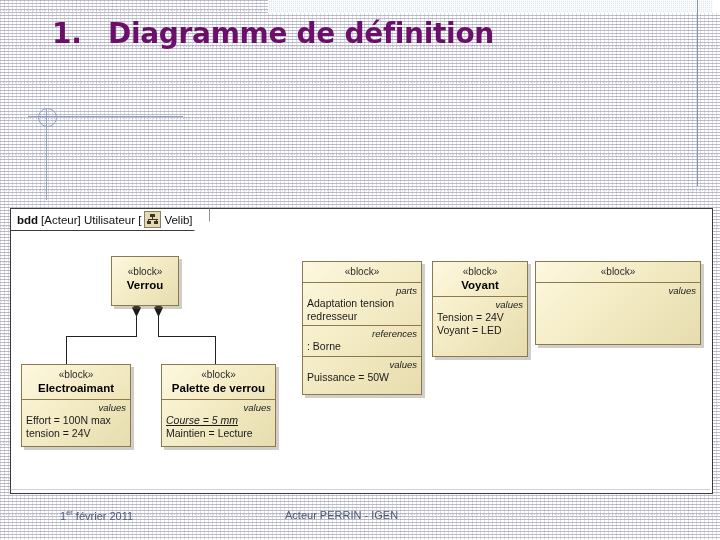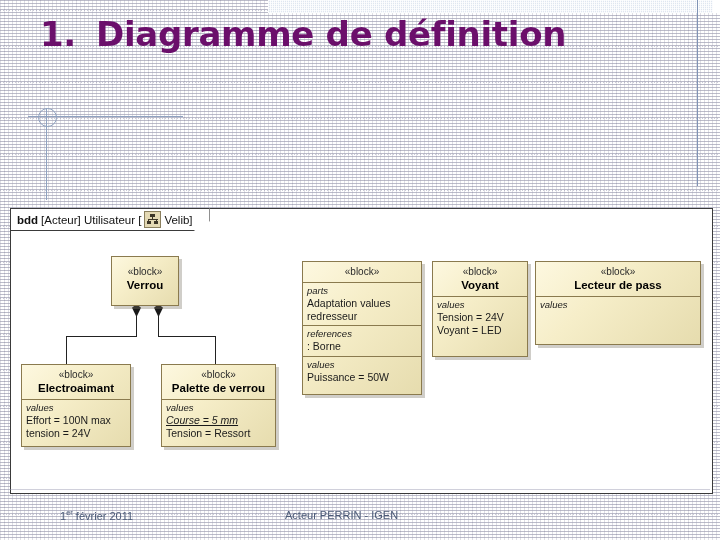--- a/index.html
+++ b/index.html
@@ -57,25 +57,25 @@
     border:1px solid #8fa2c0;border-radius:50%;background:transparent;
   }
   .deco-hline{
     position:absolute;left:28px;top:116px;width:155px;height:1px;background:#8fa2c0;
   }
   .deco-vline{
     position:absolute;left:46px;top:108px;width:1px;height:92px;background:#8fa2c0;
   }
   
   .title{
-    position:absolute;left:40px;top:12px;width:620px;
+    position:absolute;left:52px;top:12px;width:620px;
     color:#6b0f6b;
     font-family:"DejaVu Sans", sans-serif;
     font-weight:bold;
-    font-size:34px;
+    font-size:28px;
     line-height:44px;
     letter-spacing:-0.3px;
   }
   .title .num{display:inline-block;width:56px;}
   .title .l2{display:block;margin-left:56px;}
 
   
   .frame{
     position:absolute;left:10px;top:208px;width:703px;height:286px;
     border:1.5px solid #3a3a3a;
@@ -124,21 +124,21 @@
     text-align:center;padding:3px 2px 4px 2px;
   }
   .stereo{font-size:10px;color:#2a2a2a;line-height:12px;}
   .bname{font-weight:bold;font-size:11.5px;line-height:14px;color:#000;}
   .compart{
     border-top:1px solid #8a7a4e;
     padding:2px 4px 3px 4px;
     line-height:12.5px;
   }
   .ctitle{
-    display:block;text-align:left;font-style:italic;font-size:9.5px;
+    display:block;text-align:right;font-style:italic;font-size:9.5px;
     color:#1a1a1a;line-height:12px;
   }
   .cline{display:block;font-size:10.5px;color:#1a1a1a;white-space:nowrap;}
   .cline.under{text-decoration:underline;font-style:italic;}
 
   
   .conn{position:absolute;background:#222;}
   .diamond{
     position:absolute;width:9px;height:13px;background:#1a1a1a;
     clip-path:polygon(50% 0, 100% 28%, 50% 100%, 0 28%);
@@ -255,31 +255,31 @@
     </div>
 
     <div class="block" style="left:150px;top:155px;width:115px;height:83px;">
       <div class="blk-head">
         <span class="stereo">«block»</span>
         <div class="bname">Palette de verrou</div>
       </div>
       <div class="compart">
         <span class="ctitle">values</span>
         <span class="cline under">Course = 5 mm</span>
-        <span class="cline">Tension = Ressort</span>
+        <span class="cline">Maintien = Lecture</span>
       </div>
     </div>
 
     <div class="block" style="left:291px;top:52px;width:120px;height:134px;">
       <div class="blk-head">
         <span class="stereo">«block»</span>
       </div>
       <div class="compart">
         <span class="ctitle">parts</span>
-        <span class="cline">Adaptation values</span>
+        <span class="cline">Adaptation tension</span>
         <span class="cline">redresseur</span>
       </div>
       <div class="compart">
         <span class="ctitle">references</span>
         <span class="cline">: Borne</span>
       </div>
       <div class="compart">
         <span class="ctitle">values</span>
         <span class="cline">Puissance = 50W</span>
 
@@ -294,21 +294,20 @@
       <div class="compart">
         <span class="ctitle">values</span>
         <span class="cline">Tension = 24V</span>
         <span class="cline">Voyant = LED</span>
       </div>
     </div>
 
     <div class="block" style="left:524px;top:52px;width:166px;height:84px;">
       <div class="blk-head">
         <span class="stereo">«block»</span>
-        <div class="bname">Lecteur de pass</div>
       </div>
       <div class="compart" style="text-align:center;">
         <span class="ctitle">values</span>
       </div>
     </div>
 
   </div>
 
   <div class="footer-rule"></div>
   <div class="foot-date"><span>1</span><sup>er</sup><span> février 2011</span></div>

